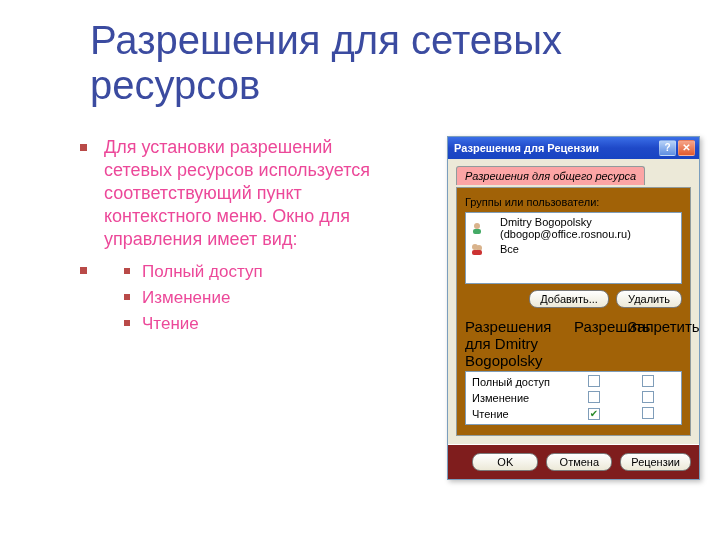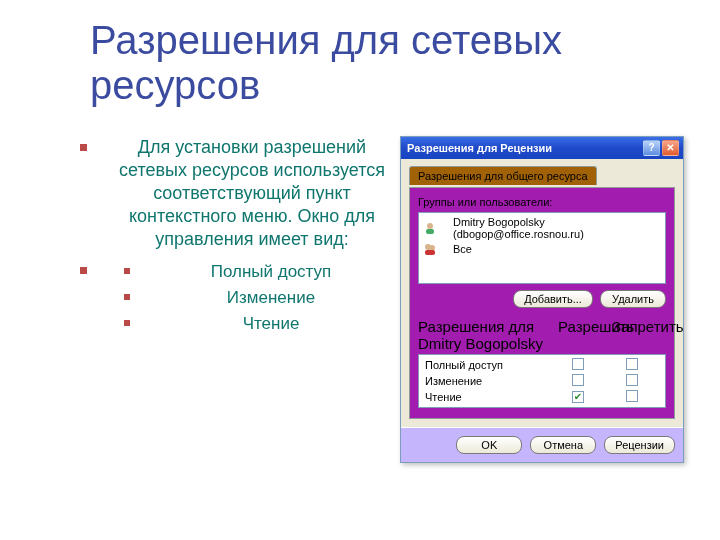--- a/index.html
+++ b/index.html
@@ -20,22 +20,21 @@
     margin: 18px 40px 0 90px;
     line-height: 1.12;
   }
   .content {
     display: flex;
     margin: 28px 20px 0 40px;
   }
   .left-col {
     flex: 0 0 360px;
     font-family: Arial, sans-serif;
-    color: #0f766e;
-    text-align: center;
+    color: #ec4899;
   }
   ul.outer {
     list-style: none;
     padding-left: 58px;
     margin: 0;
   }
   ul.outer > li {
     position: relative;
     font-size: 18px;
     line-height: 1.28;
@@ -74,20 +73,21 @@
 
   
   .dialog {
     width: 284px;
     background: #ece9d8;
     border: 1px solid #7b9ebd;
     box-shadow: 2px 2px 5px rgba(0,0,0,.25);
     font-family: Tahoma, Arial, sans-serif;
     font-size: 11px;
     color: #000;
+    margin-left: 47px;
   }
   .titlebar {
     height: 22px;
     background: linear-gradient(#3a6ee7, #1f49c8 50%, #1844c2);
     display: flex;
     align-items: center;
     padding: 0 4px 0 6px;
     color: #fff;
     font-weight: bold;
     font-size: 11px;
@@ -100,32 +100,33 @@
     border: 1px solid #fff3;
     border-radius: 2px;
     display:flex;align-items:center;justify-content:center;
     color:#fff; font-size:10px; line-height:1;
   }
   .titlebar-btn.help{ background:linear-gradient(#b8d3f8,#5e8ee2); }
   .dlg-body { padding: 6px 8px 8px 8px; }
   .tab-strip { height:22px; position:relative; margin-bottom:0; }
   .tab {
     display:inline-block;
-    background:#a16207;
+    background:#fca5a5;
     border:1px solid #919b9c;
     border-bottom:none;
     border-radius:3px 3px 0 0;
     padding:3px 8px;
     font-size:11px;
     position:relative;
     top:1px;
+    font-style:italic;
   }
   .groupbox {
     border:1px solid #919b9c;
-    background:#a21caf;
+    background:#a16207;
     padding: 8px 8px 10px 8px;
   }
   .section-label { font-size:11px; margin-bottom:4px; }
   .listbox {
     background:#fff;
     border:1px solid #7f9db9;
     height:72px;
     padding:2px;
   }
   .list-row {
@@ -175,21 +176,21 @@
     content:"✔";
     color:#2a8a2a;
     font-size:10px;
     line-height:1;
   }
   .dlg-footer {
     display:flex; justify-content:flex-end;
     gap:4px;
     padding:8px;
     border-top:1px solid #fff;
-    background:#c4b5fd;
+    background:#7f1d1d;
   }
 </style>
 </head>
 <body>
 
 <div class="slide-title">Разрешения для сетевых ресурсов</div>
 
 <div class="content">
   <div class="left-col">
     <ul class="outer">

